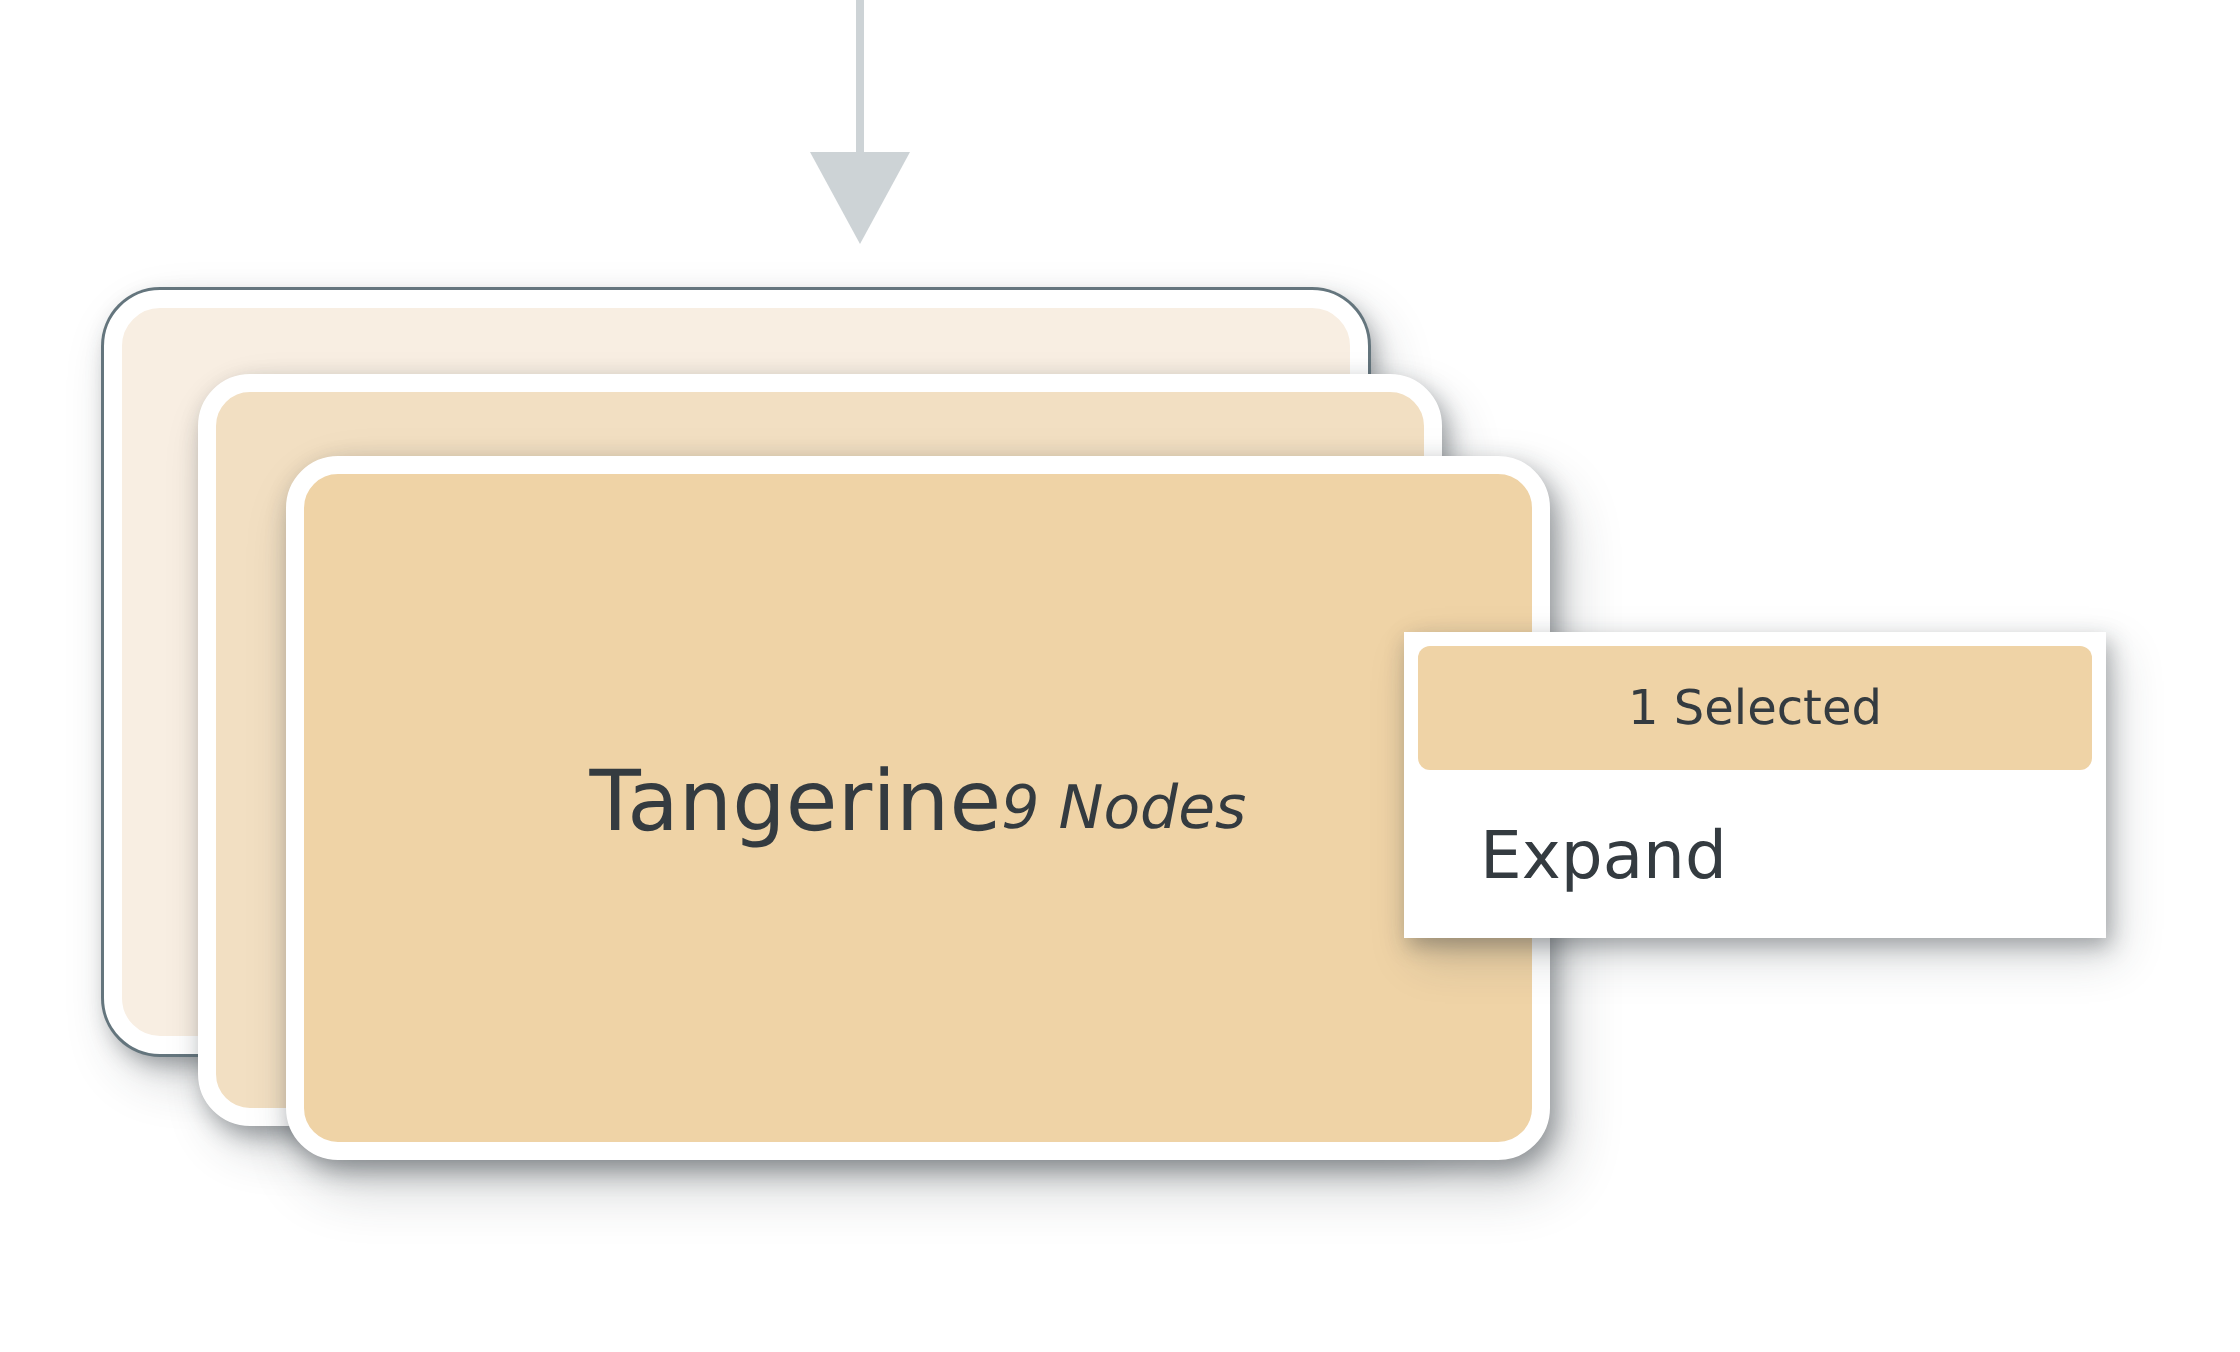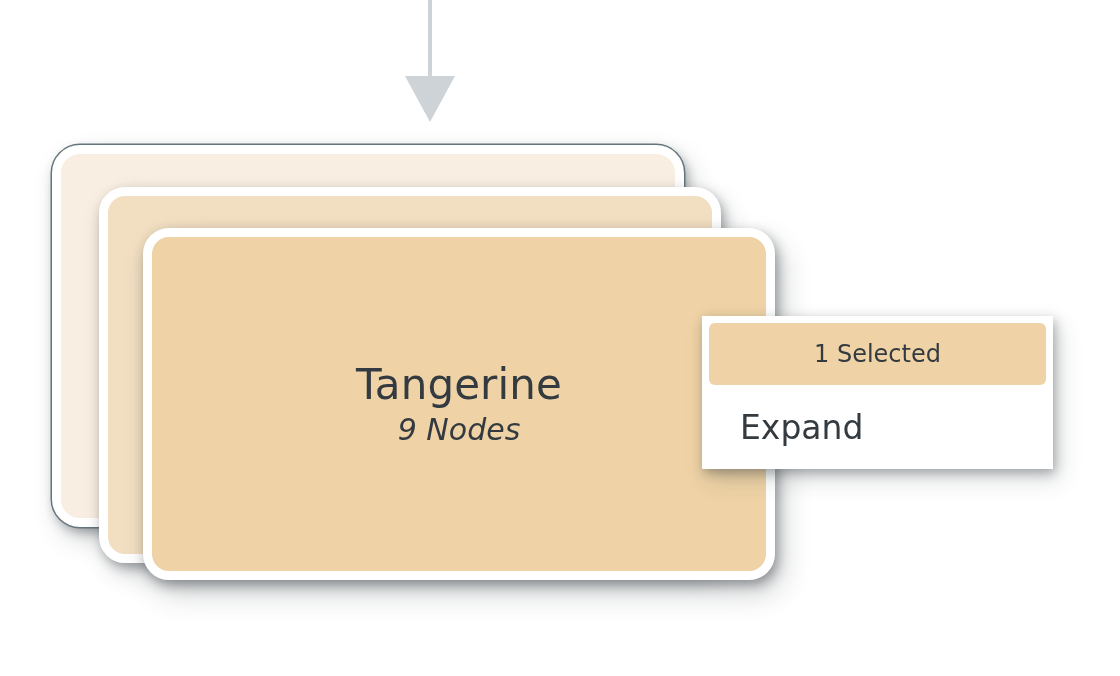--- a/index.html
+++ b/index.html
@@ -74,21 +74,20 @@
   .stack-card.front {
     left: 143px;
     top: 228px;
     width: 632px;
     height: 352px;
     background: #efd3a6;
     box-shadow:
       3px 5px 12px rgba(40,48,54,0.42),
       8px 14px 28px rgba(40,48,54,0.22);
     display: flex;
-    flex-direction: column;
     align-items: center;
     justify-content: center;
   }
 
   .node-title {
     font-size: 42px;
     line-height: 1.08;
     color: #343b40;
     font-weight: 400;
     letter-spacing: 0.1px;

